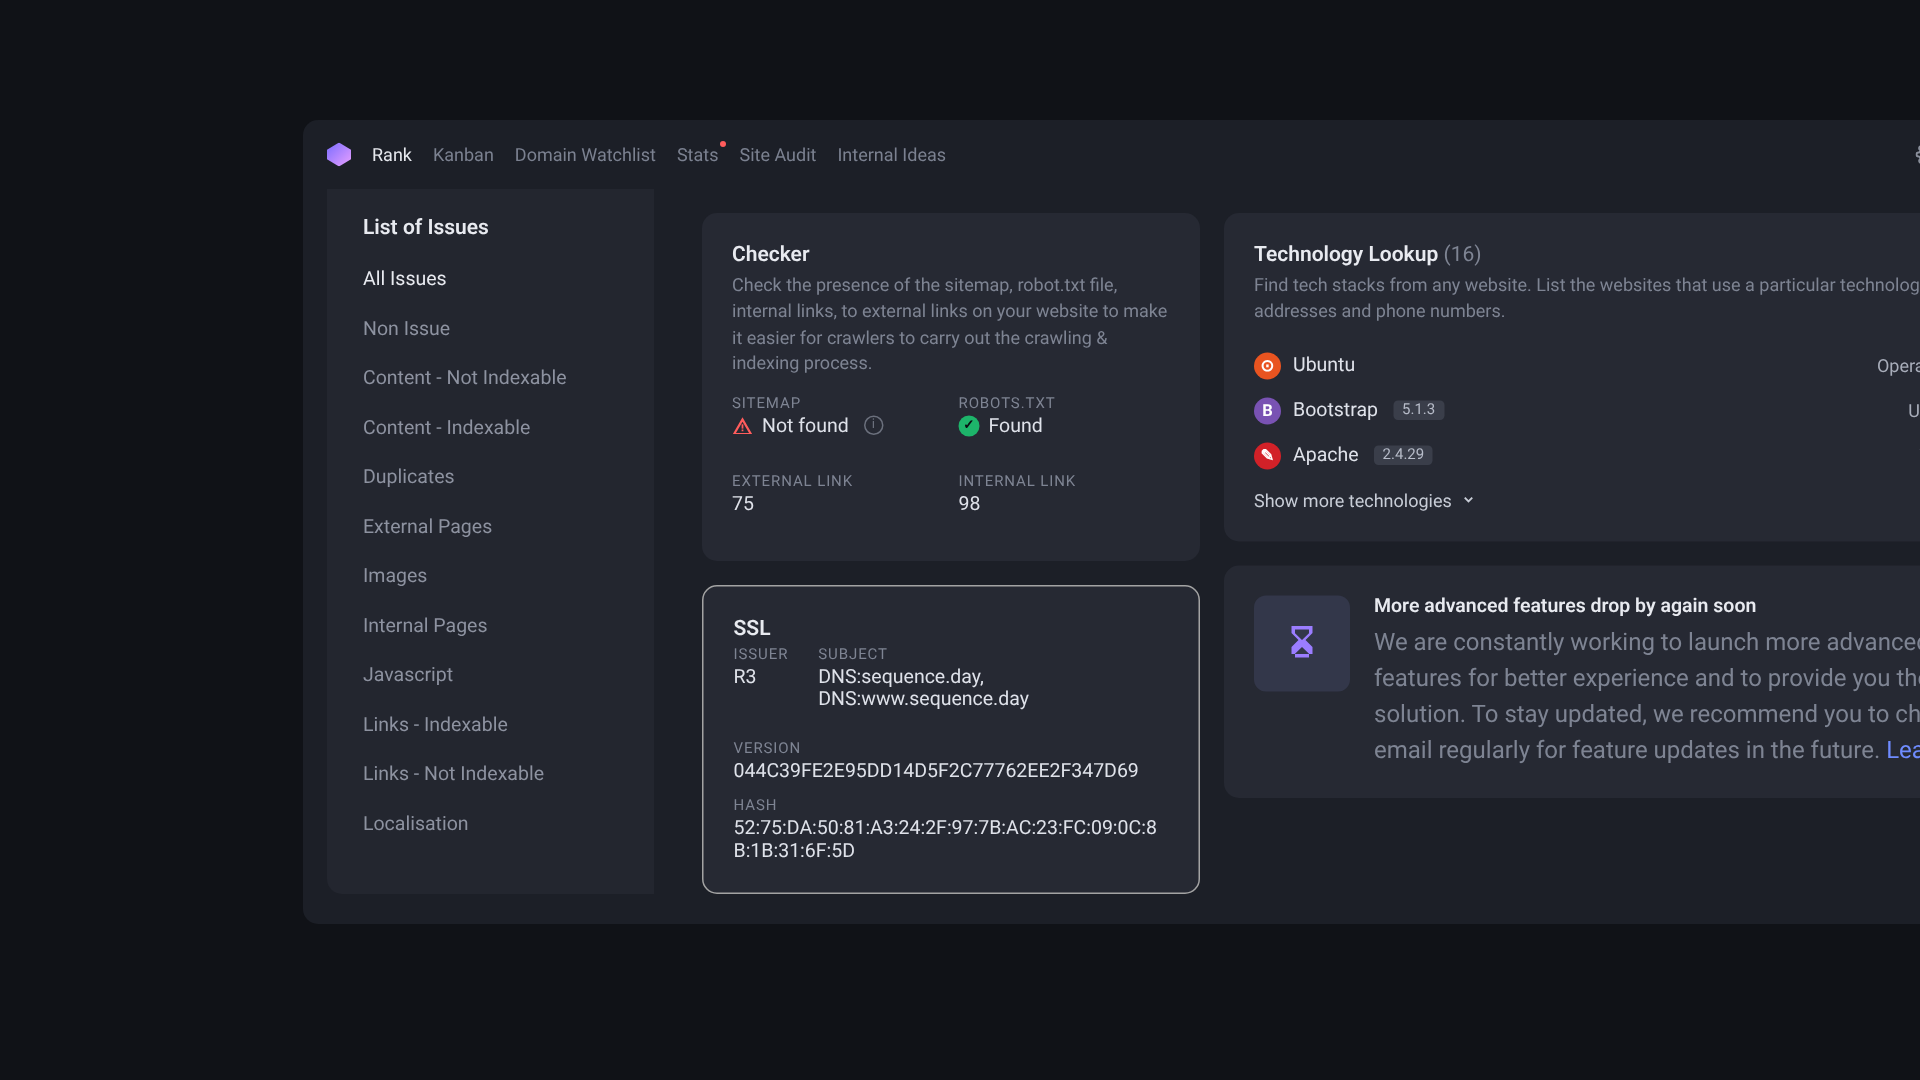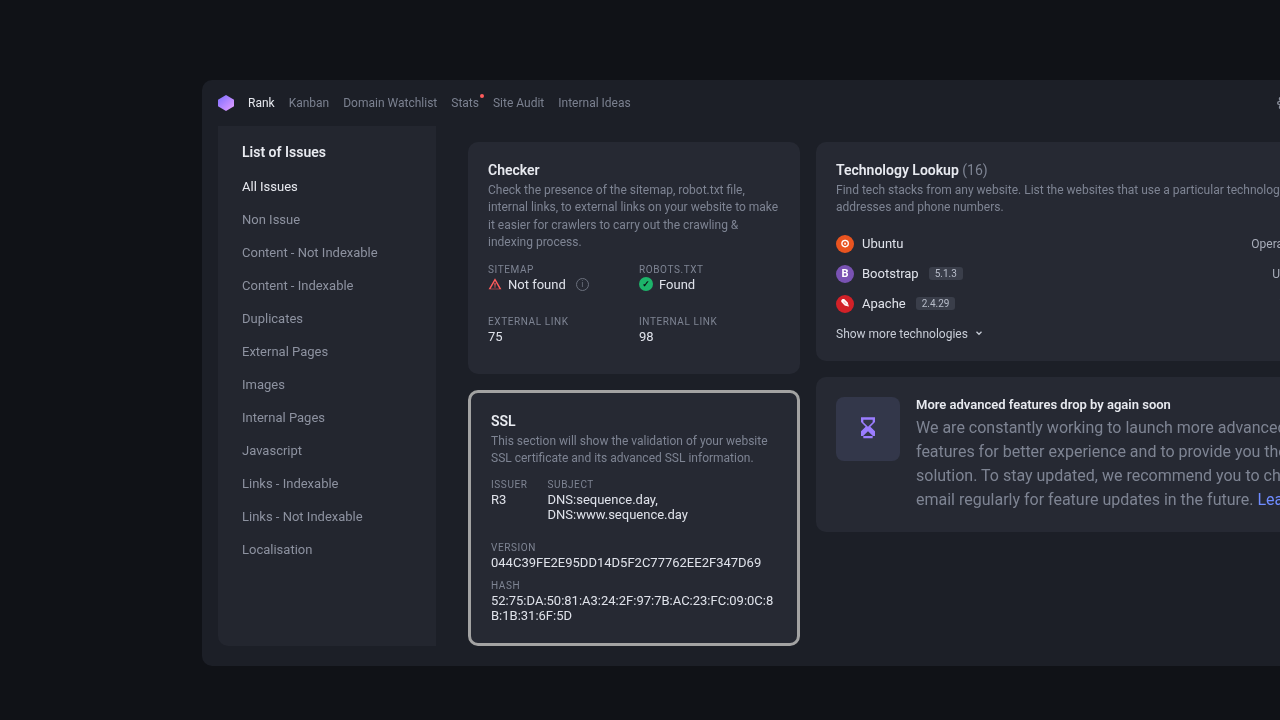--- a/index.html
+++ b/index.html
@@ -54,27 +54,27 @@
 
   .main { flex:1; display:flex; gap:16px; padding:16px 16px 0 16px; }
   .col-left { width: 332px; display:flex; flex-direction:column; gap:16px; }
   .col-right { flex:1; display:flex; flex-direction:column; gap:16px; }
 
   .card {
     background: #262933;
     border-radius: 10px;
     padding: 20px;
   }
-  .card.highlight { border:3px solid #a3a3a3; }
+  .card.highlight { border:1px solid #a3a3a3; }
   .card h4 { color:#e8eaf0; font-size:14px; font-weight:600; margin-bottom:4px; }
   .card .desc { color:#7e8493; font-size:12px; line-height:1.45; margin-bottom:12px; }
   .label { color:#7e8493; font-size:10px; letter-spacing:0.06em; text-transform:uppercase; margin-bottom:2px; }
   .val { color:#dfe2ea; font-size:13px; }
   .grid2 { display:grid; grid-template-columns:1fr 1fr; gap:14px 10px; }
-  .statusline { display:flex; align-items:center; gap:6px; }
+  .statusline { display:flex; align-items:flex-start; gap:6px; }
   .ico { width:14px;height:14px;display:inline-flex;align-items:center;justify-content:center;border-radius:50%; }
   .ico.warn { background:none; }
   .ico.ok { background:#1db46a; }
   .ico.ok::after { content:"✓"; color:#0b0d12; font-size:9px; font-weight:bold; }
   .info-ico { width:13px;height:13px;border:1px solid #6b707d;border-radius:50%;display:inline-flex;align-items:center;justify-content:center;color:#6b707d;font-size:9px;margin-left:4px;}
   .kv { margin-bottom:10px; }
 
   .techrow { display:flex; align-items:center; gap:8px; padding:6px 0; }
   .techico { width:18px;height:18px;border-radius:50%;display:flex;align-items:center;justify-content:center;font-size:11px;font-weight:bold; }
   .techname { color:#dfe2ea; font-size:13px; }
@@ -173,21 +173,20 @@
             </div>
             <div class="kv">
               <div class="label">INTERNAL LINK</div>
               <div class="val">98</div>
             </div>
           </div>
         </div>
 
         <div class="card highlight">
           <h4>SSL</h4>
-          <p class="desc">This section will show the validation of your website SSL certificate and its advanced SSL information.</p>
           <div style="display:flex;gap:20px;margin-bottom:10px">
             <div class="kv" style="flex:0 0 34px">
               <div class="label">ISSUER</div>
               <div class="val">R3</div>
             </div>
             <div class="kv" style="flex:1">
               <div class="label">SUBJECT</div>
               <div class="val">DNS:sequence.day, DNS:www.sequence.day</div>
             </div>
           </div>

